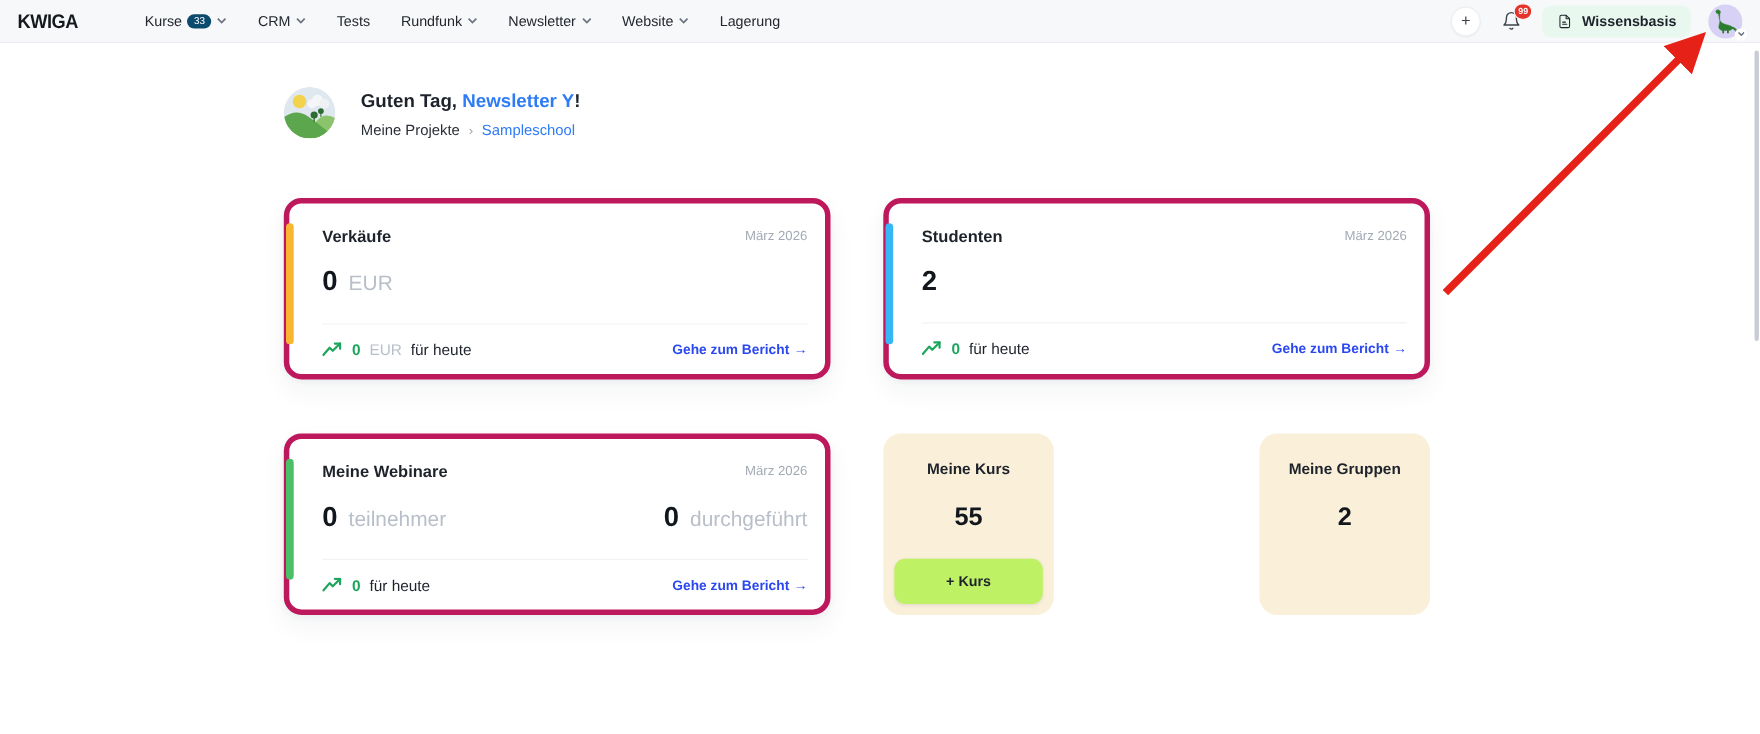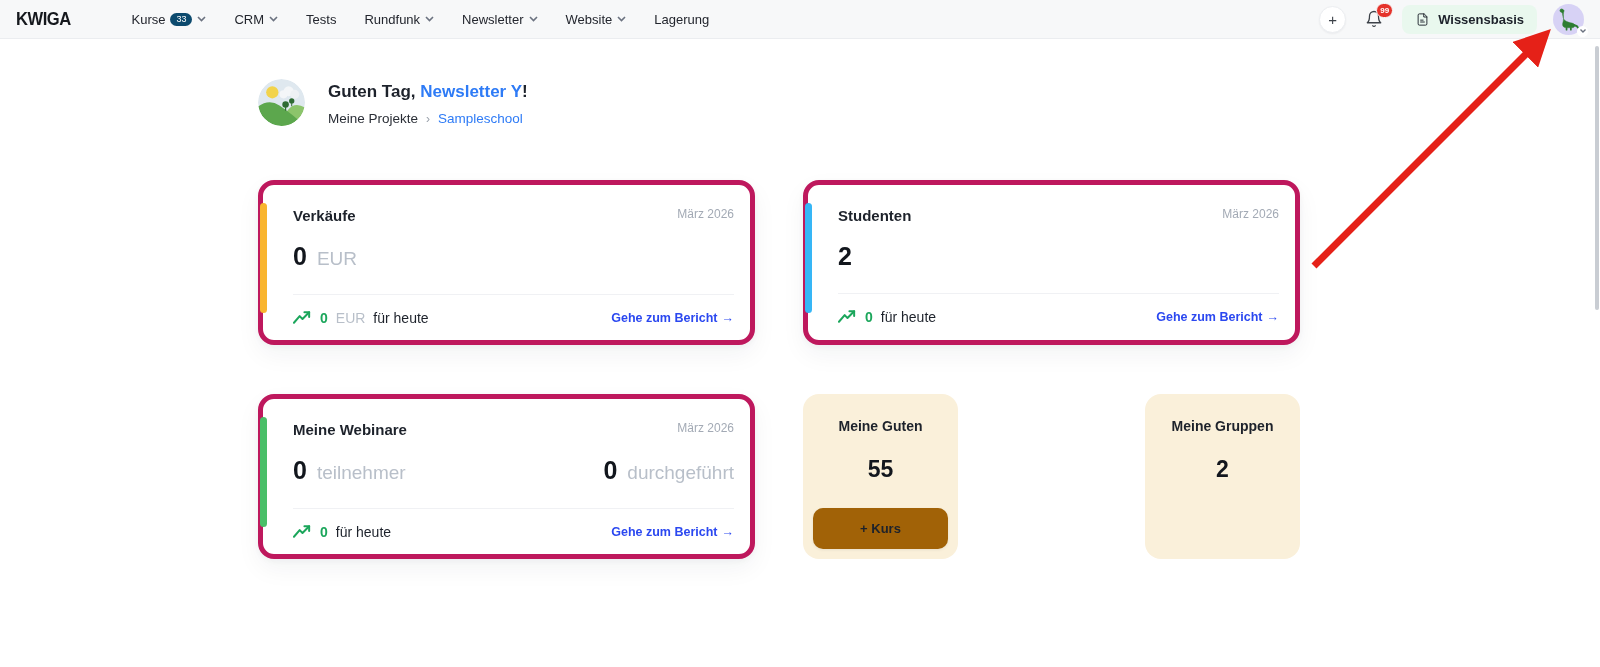--- a/index.html
+++ b/index.html
@@ -79,21 +79,21 @@
   .delta-unit { color:#b8bfc9; }
   .delta-text { color:#1d222b; }
   .report-link { font-size:12.5px; font-weight:700; color:#2b48f0; cursor:pointer;
                  display:flex; align-items:flex-start; gap:4px; }
 
   
   .mini-card { position:absolute; top:394px; width:155px; height:165px; background:#faf0da;
                border-radius:16px; display:flex; flex-direction:column; align-items:center; }
   .mini-title { margin-top:24px; font-size:14px; font-weight:600; color:#1d222b; }
   .mini-value { margin-top:22px; font-size:23px; font-weight:600; color:#12161d; }
-  .mini-btn { position:absolute; left:10px; right:10px; bottom:10px; height:41px; background:#a16207;
+  .mini-btn { position:absolute; left:10px; right:10px; bottom:10px; height:41px; background:#bef264;
               border:none; border-radius:10px; font-family:inherit; font-size:13px; font-weight:700;
               color:#1d222b; cursor:pointer; box-shadow:0 1px 3px rgba(25,32,56,.08); }
 
   
   .red-arrow { position:absolute; left:1298px; top:16px; pointer-events:none; z-index:9; }
   .scrollbar { position:absolute; right:1px; top:46px; width:4px; height:264px; background:#c9cdd3;
                border-radius:2px; z-index:8; }
 </style>
 </head>
 <body>
@@ -298,21 +298,21 @@
         <span class="delta-text">für heute</span>
       </div>
       <a class="report-link">
         <span>Gehe zum Bericht</span>
         <span>→</span>
       </a>
     </div>
   </section>
 
   <section class="mini-card" style="left:803px;">
-    <div class="mini-title">Meine Guten</div>
+    <div class="mini-title">Meine Kurs</div>
     <div class="mini-value">55</div>
     <button class="mini-btn">+ Kurs</button>
   </section>
 
 
   <section class="mini-card" style="left:1145px;">
     <div class="mini-title">Meine Gruppen</div>
     <div class="mini-value">2</div>
   </section>
 

